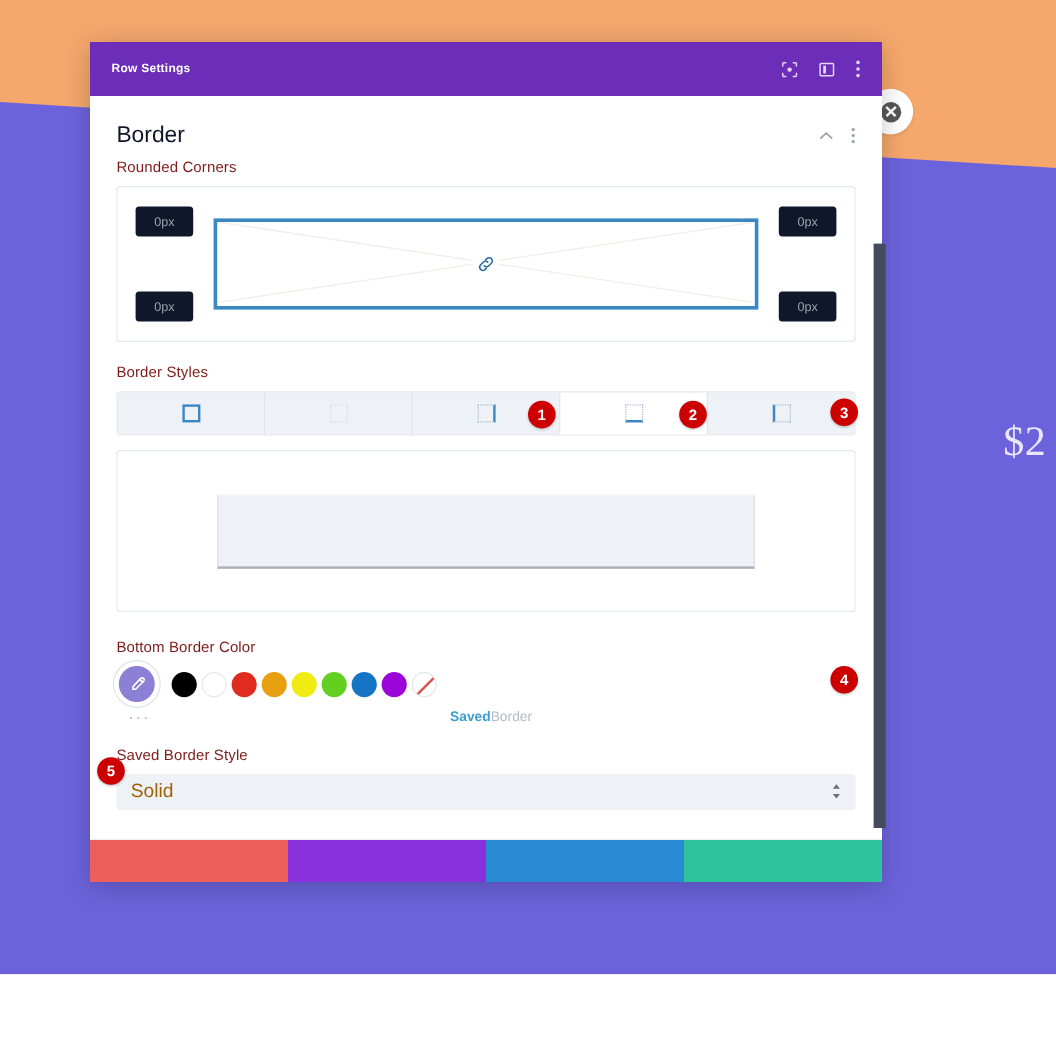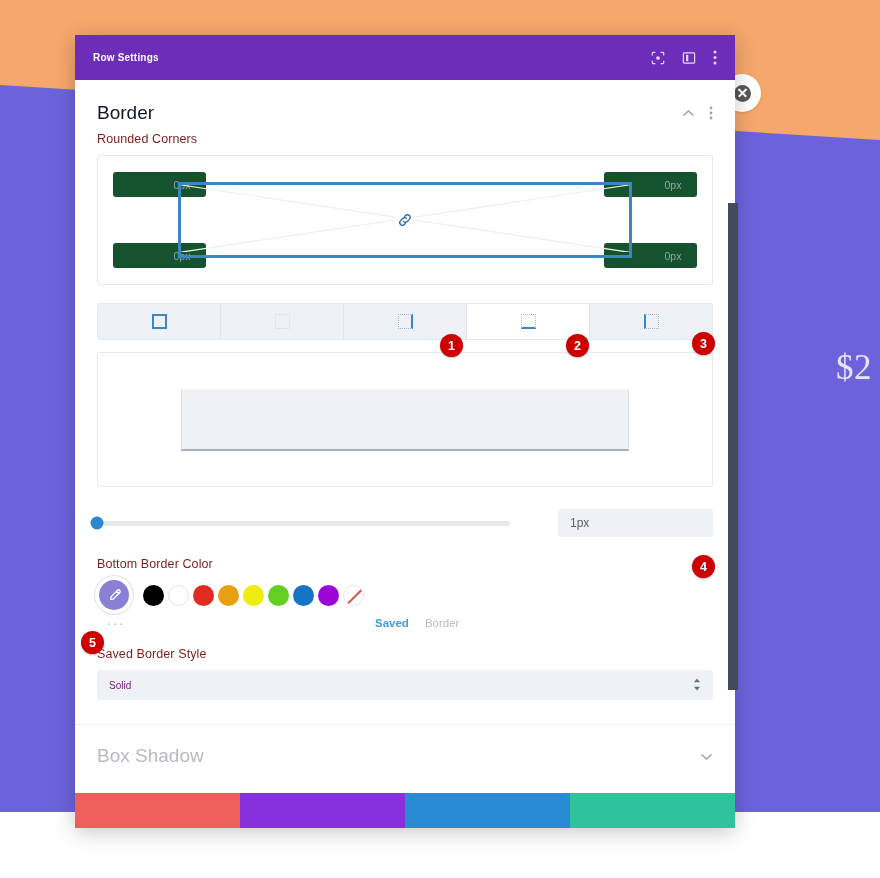--- a/index.html
+++ b/index.html
@@ -192,29 +192,28 @@
     border-radius: 3px;
     height: 130px;
     position: relative;
     box-sizing: border-box;
     background: #fff;
   }
   .corner-input {
     position: absolute;
     width: 48px;
     height: 25px;
-    background: #14532d;
+    background: #0f172a;
     border-radius: 3px;
     display: flex;
     align-items: center;
     justify-content: center;
     font-size: 10.5px;
     color: #9ba3ae;
     cursor: text;
-    padding-left: 45px;
   }
   .corner-tl { left: 15px;  top: 16px; }
   .corner-tr { right: 15px; top: 16px; }
   .corner-bl { left: 15px;  bottom: 16px; }
   .corner-br { right: 15px; bottom: 16px; }
 
   .corner-preview {
     position: absolute;
     left: 80px;
     right: 80px;
@@ -395,36 +394,35 @@
     font-size: 15px;
     letter-spacing: 2px;
     line-height: 10px;
     cursor: pointer;
     width: 34px;
   }
   .saved-recent {
     position: absolute;
     left: 278px;
     display: flex;
-    gap: 16px;
     font-size: 11.5px;
   }
   .sr-saved  { color: #3b9fd4; font-weight: bold; cursor: pointer; }
   .sr-recent { color: #b6bbc4; cursor: pointer; }
 
   
   .select-box {
     height: 30px;
     background: #eef1f6;
     border-radius: 3px;
     display: flex;
     align-items: center;
     padding: 0 12px;
-    font-size: 10px;
-    color: #701a75;
+    font-size: 16px;
+    color: #a16207;
     justify-content: space-between;
     cursor: pointer;
   }
   .select-arrows {
     color: #6a7079;
     font-size: 9px;
     line-height: 8px;
     text-align: center;
   }
 
@@ -551,20 +549,21 @@
             <svg width="16" height="16" viewBox="0 0 18 18" fill="none" stroke="#2f6f9e" stroke-width="1.5" stroke-linecap="round">
               <path d="M7.3 10.7a3 3 0 004.3 0l2.4-2.4a3 3 0 10-4.3-4.3L8.6 5.1"></path>
               <path d="M10.7 7.3a3 3 0 00-4.3 0L4 9.7a3 3 0 104.3 4.3l1.1-1.1"></path>
             </svg>
           </span>
         </div>
       </div>
     </div>
 
     <div class="field-block" style="margin-top:18px;">
+      <div class="field-label">Border Styles</div>
       <div class="style-row">
         <div class="style-cell">
           <span class="bstyle-ico bstyle-all"></span>
         </div>
         <div class="style-cell">
           <span class="bstyle-ico bstyle-none"></span>
         </div>
         <div class="style-cell">
           <span class="bstyle-ico bstyle-right"></span>
         </div>
@@ -575,26 +574,20 @@
           <span class="bstyle-ico bstyle-left"></span>
         </div>
       </div>
 
       <div class="preview-pane">
         <div class="preview-row"></div>
       </div>
     </div>
 
     <div class="field-block" style="margin-top:22px;">
-      <div class="slider-row">
-        <div class="slider-track">
-          <span class="slider-thumb"></span>
-        </div>
-        <div class="num-input">1px</div>
-      </div>
     </div>
 
     <div class="field-block" style="margin-top:20px; position:relative;">
       <div class="field-label">Bottom Border Color</div>
       <div class="swatch-row">
         <span class="picker-btn">
           <svg width="15" height="15" viewBox="0 0 18 18" fill="none" stroke="#ffffff" stroke-width="1.6" stroke-linecap="round" stroke-linejoin="round">
             <path d="M12.6 2.6a2 2 0 012.8 2.8l-1.2 1.2-2.8-2.8 1.2-1.2z"></path>
             <path d="M11.4 3.8l2.8 2.8-7 7H4.6v-2.6l6.8-7.2z"></path>
           </svg>
@@ -626,28 +619,20 @@
           <svg width="8" height="13" viewBox="0 0 8 13" fill="#6a7079">
             <path d="M4 0.5L7 4.3H1L4 0.5z"></path>
               <path d="M4 12.5L1 8.7h6L4 12.5z"></path>
           </svg>
         </span>
       </div>
     </div>
 
     <div class="divider-light"></div>
 
-    <div class="section-head" style="padding-top:20px; padding-bottom:26px;">
-      <div class="section-title muted">Box Shadow</div>
-      <span class="sec-ctrl">
-        <svg width="13" height="9" viewBox="0 0 13 9" fill="none" stroke="#9aa2ad" stroke-width="1.5">
-          <path d="M1.5 2.5L6.5 7l5-4.5"></path>
-        </svg>
-      </span>
-    </div>
 
   </div>
 
   <div class="modal-footer">
     <div class="fbtn fbtn-cancel">
       
     </div>
     <div class="fbtn fbtn-undo">
       
     </div>

